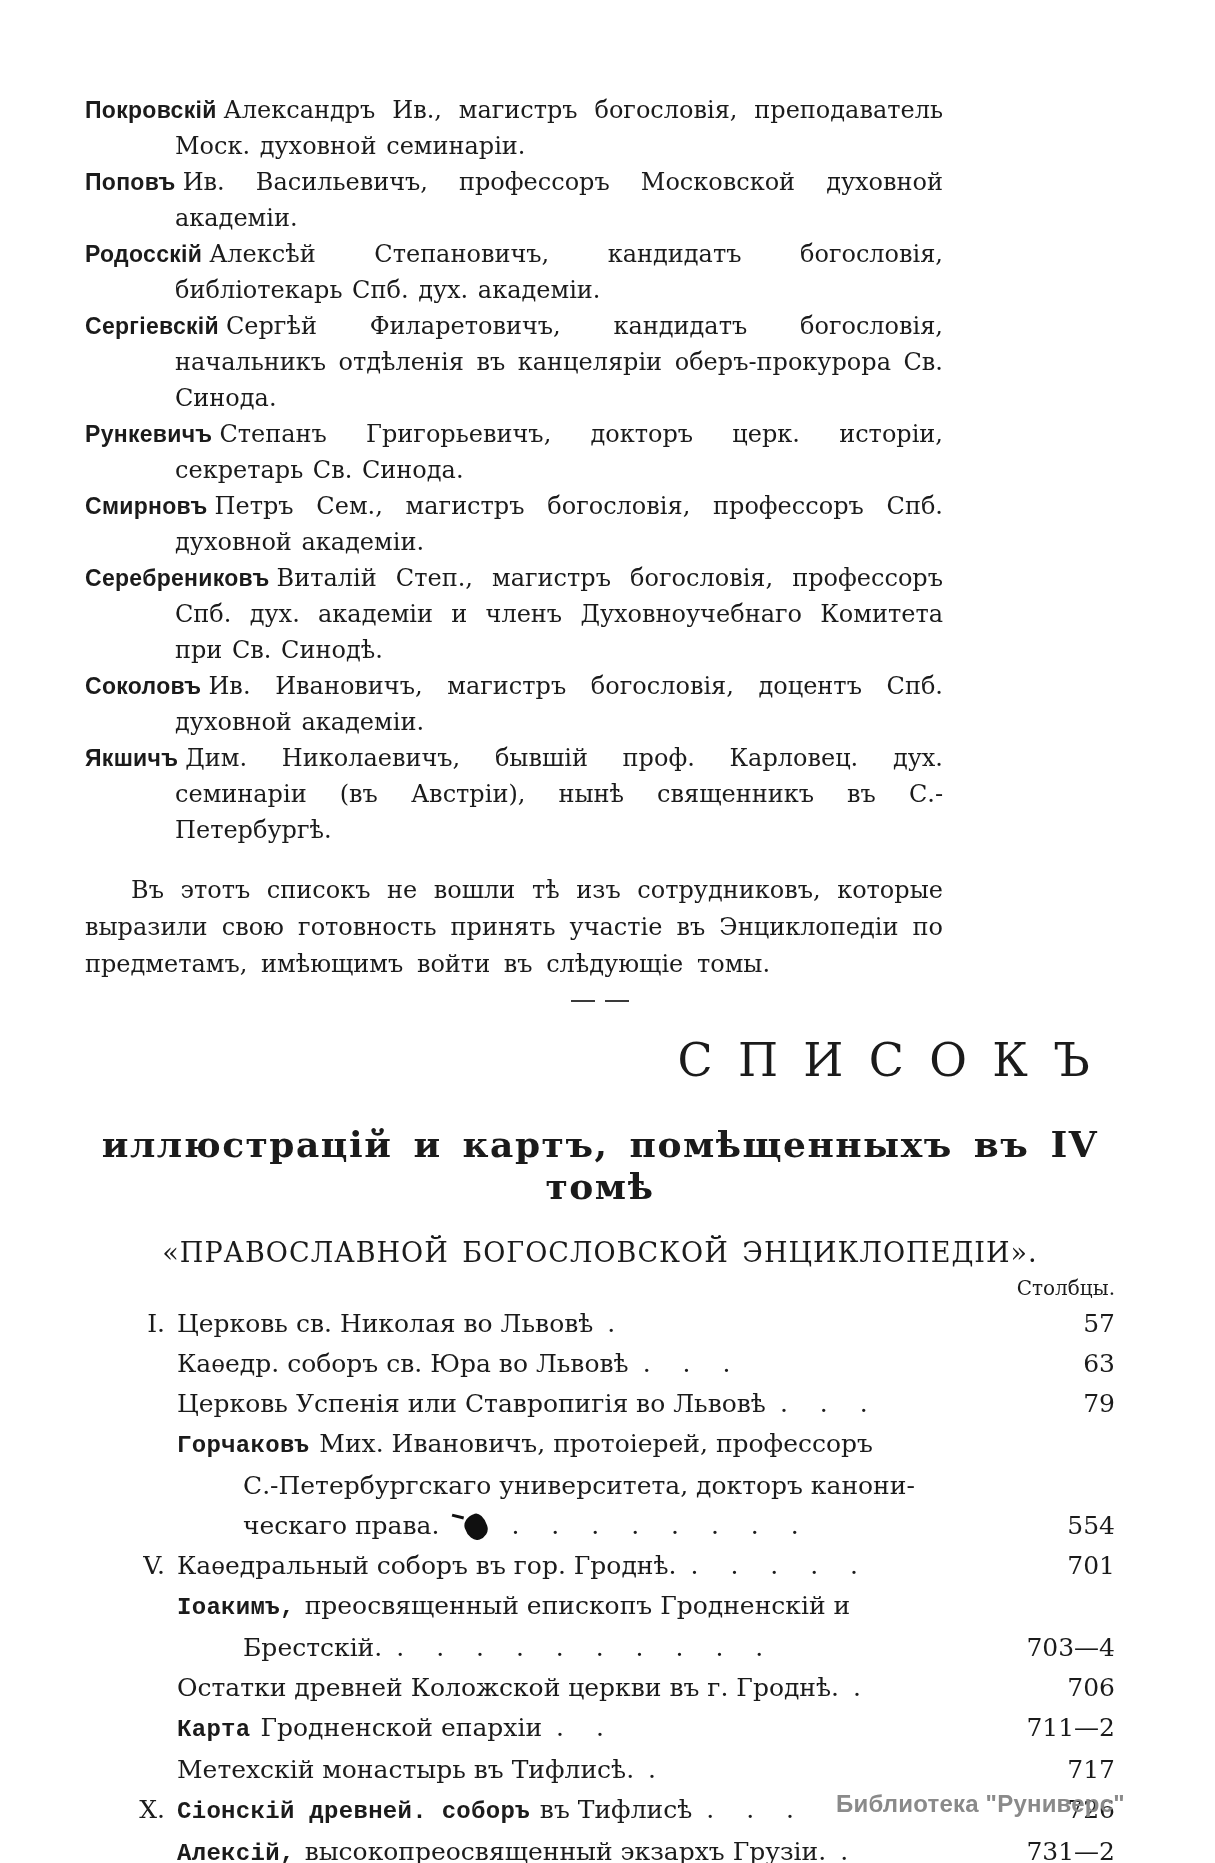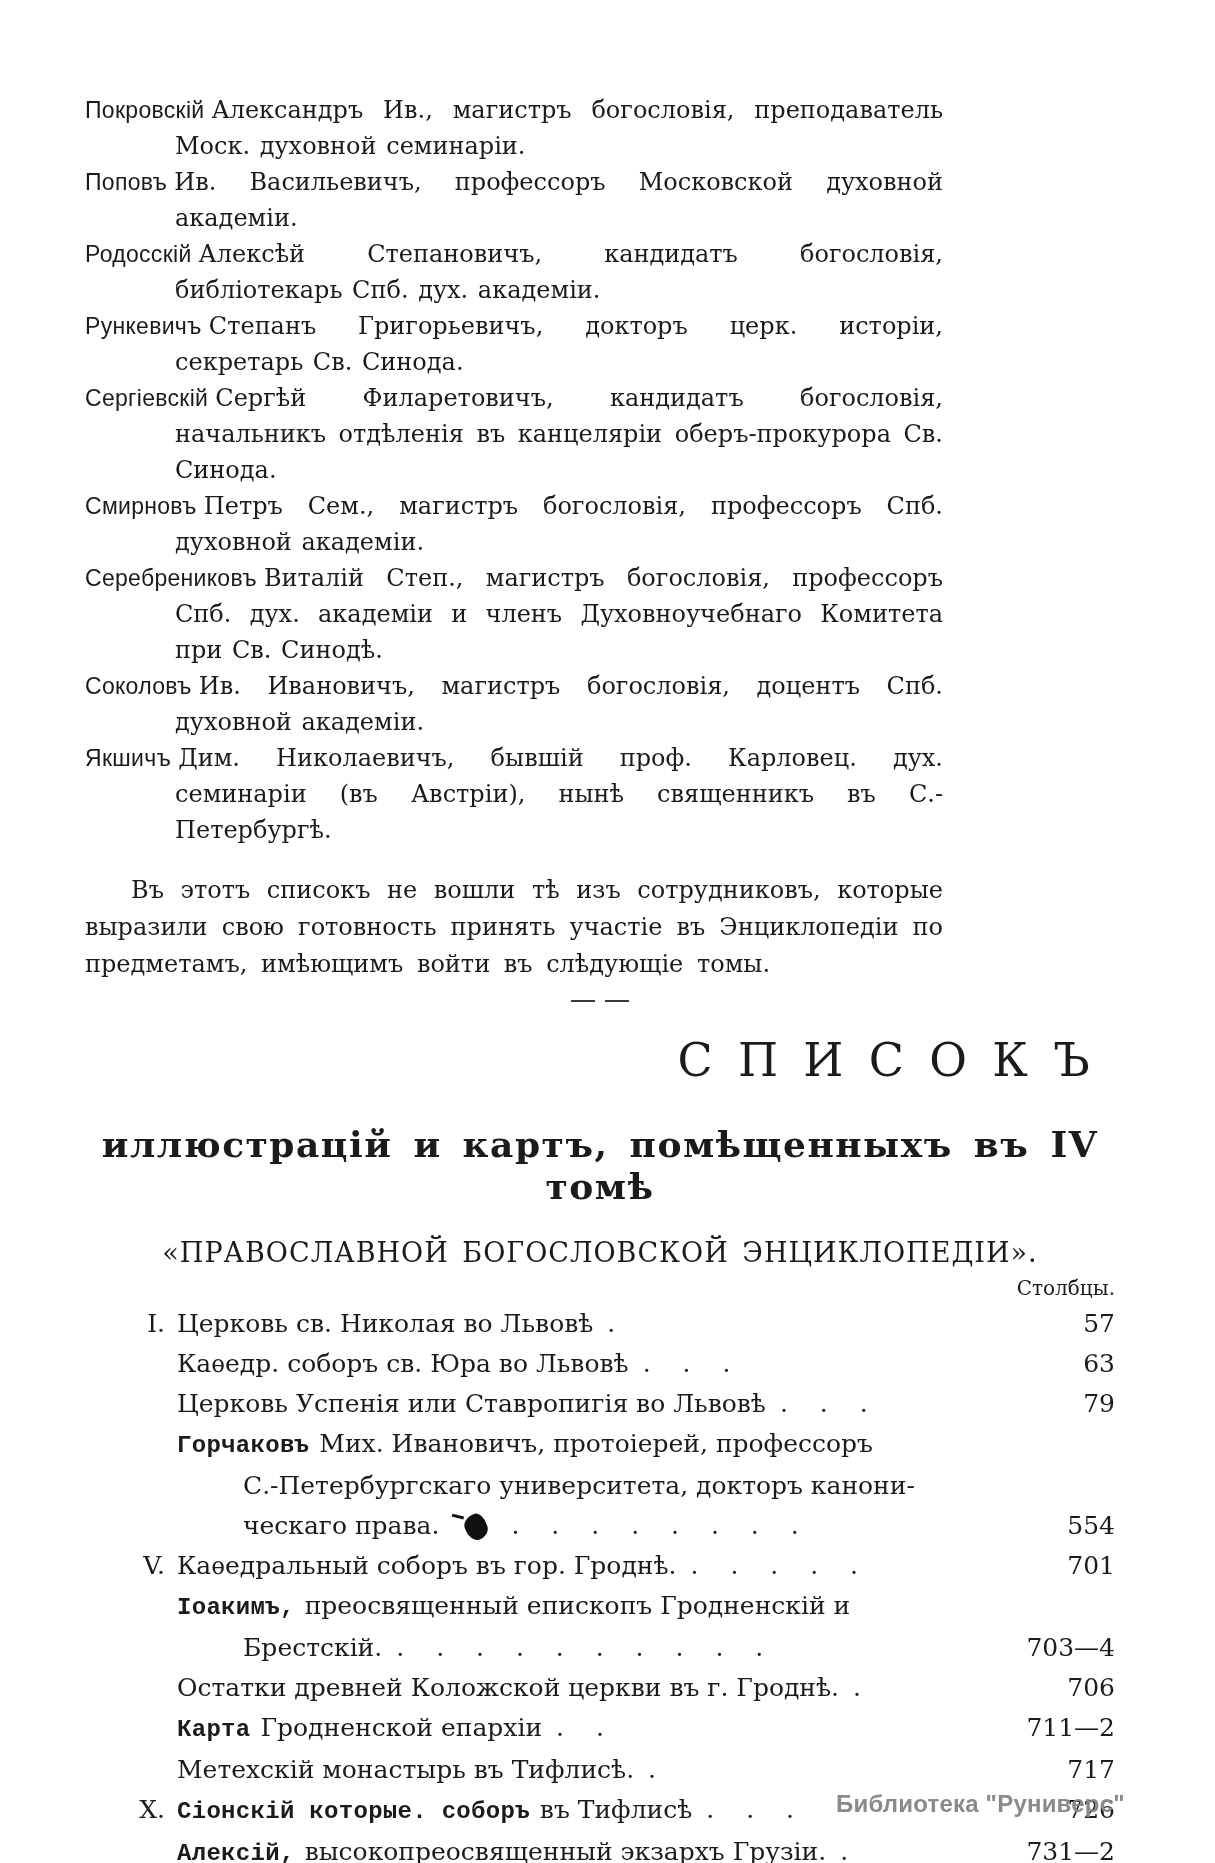--- a/index.html
+++ b/index.html
@@ -19,21 +19,21 @@
   .narrow { width:858px; }
   .entry {
     margin:0;
     font-size:24px; line-height:36px;
     text-align:justify;
     padding-left:90px; text-indent:-90px;
     word-spacing:2px;
   }
   .cname {
     font-family:"Liberation Sans", sans-serif;
-    font-weight:400; font-size:23px;
+    font-weight:700; font-size:23px;
     margin-right:7px;
     letter-spacing:0.3px;
   }
   .note {
     margin:24px 0 0 0;
     font-size:24px; line-height:37px;
     text-align:justify; text-indent:46px;
     word-spacing:6px;
   }
   
@@ -113,22 +113,22 @@
 </head>
 <body>
 
 <div class="page" style="color: rgb(27, 27, 27);">
   <div class="content">
 
     <div class="narrow">
       <p class="entry"><span class="cname">Покровскій</span><span>Александръ Ив., магистръ богословія, преподаватель Моск. духовной семинаріи.</span></p>
       <p class="entry"><span class="cname">Поповъ</span><span>Ив. Васильевичъ, профессоръ Московской духовной академіи.</span></p>
       <p class="entry"><span class="cname">Родосскій</span><span>Алексѣй Степановичъ, кандидатъ богословія, библіотекарь Спб. дух. академіи.</span></p>
+      <p class="entry"><span class="cname">Сергіевскій</span><span>Сергѣй Филаретовичъ, кандидатъ богословія, начальникъ отдѣленія въ канцеляріи оберъ-прокурора Св. Синода.</span></p>
       <p class="entry"><span class="cname">Рункевичъ</span><span>Степанъ Григорьевичъ, докторъ церк. исторіи, секретарь Св. Синода.</span></p>
-      <p class="entry"><span class="cname">Сергіевскій</span><span>Сергѣй Филаретовичъ, кандидатъ богословія, начальникъ отдѣленія въ канцеляріи оберъ-прокурора Св. Синода.</span></p>
       <p class="entry"><span class="cname">Смирновъ</span><span>Петръ Сем., магистръ богословія, профессоръ Спб. духовной академіи.</span></p>
       <p class="entry"><span class="cname">Серебрениковъ</span><span>Виталій Степ., магистръ богословія, профессоръ Спб. дух. академіи и членъ Духовноучебнаго Комитета при Св. Синодѣ.</span></p>
       <p class="entry"><span class="cname">Соколовъ</span><span>Ив. Ивановичъ, магистръ богословія, доцентъ Спб. духовной академіи.</span></p>
       <p class="entry"><span class="cname">Якшичъ</span><span>Дим. Николаевичъ, бывшій проф. Карловец. дух. семинаріи (въ Австріи), нынѣ священникъ въ С.-Петербургѣ.</span></p>
 
       <p class="note">Въ этотъ списокъ не вошли тѣ изъ сотрудниковъ, которые выразили свою готовность принять участіе въ Энциклопедіи по предметамъ, имѣющимъ войти въ слѣдующіе томы.</p>
     </div>
 
     <div class="divider-small">
         <i></i>
@@ -209,21 +209,21 @@
       </div>
 
       <div class="toc-row">
         <span class="toc-num"></span>
         <span class="toc-content"><span>Метехскій монастырь въ Тифлисѣ.</span><span class="dots">.</span></span>
         <span class="toc-page">717</span>
       </div>
 
       <div class="toc-row">
         <span class="toc-num">X.</span>
-        <span class="toc-content"><span class="toc-bold">Сіонскій которые. соборъ</span><span>въ Тифлисѣ</span><span class="dots">. . .</span></span>
+        <span class="toc-content"><span class="toc-bold">Сіонскій древней. соборъ</span><span>въ Тифлисѣ</span><span class="dots">. . .</span></span>
         <span class="toc-page">726</span>
       </div>
 
       <div class="toc-row">
         <span class="toc-num"></span>
         <span class="toc-content"><span class="toc-bold">Алексій,</span><span>высокопреосвященный экзархъ Грузіи.</span><span class="dots">.</span></span>
         <span class="toc-page">731—2</span>
       </div>
 
       <div class="toc-row">

